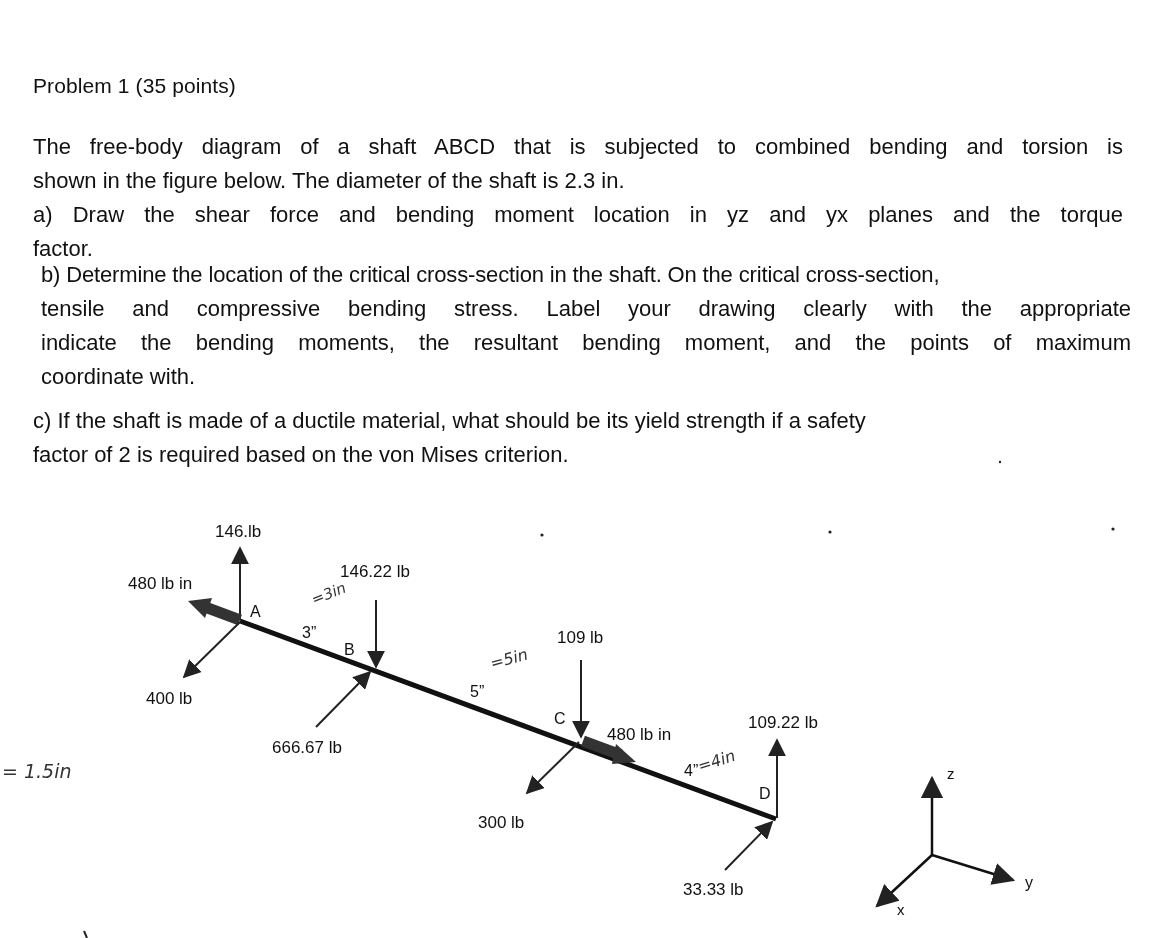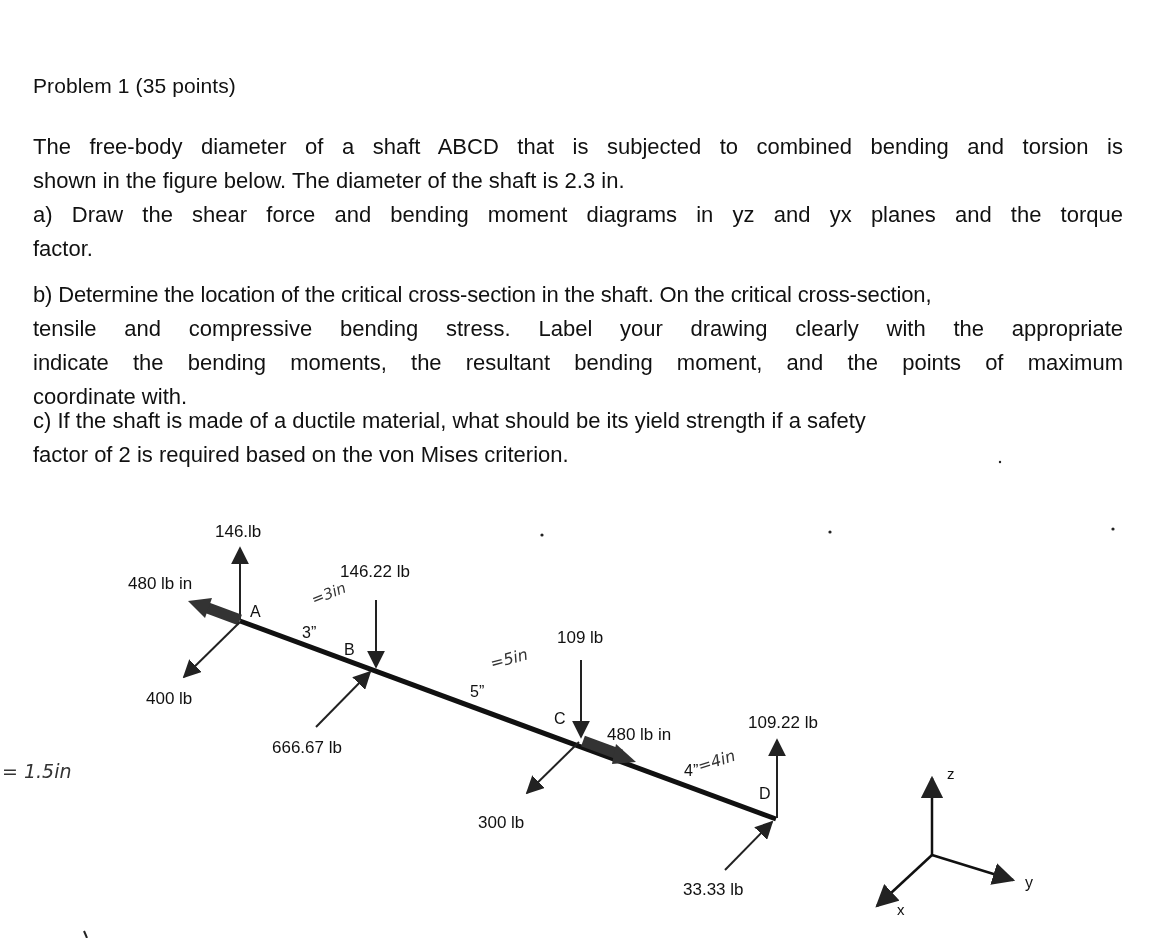--- a/index.html
+++ b/index.html
@@ -15,30 +15,30 @@
   .hand { font-family: "DejaVu Sans", sans-serif; font-style: italic; fill: #333; }
 </style>
 </head>
 <body>
 
 <div class="page">
 
   <div class="title">Problem 1 (35 points)</div>
 
   <div class="para" style="top:130px;">
-    <span class="line justify">The free-body diameter of a shaft ABCD that is subjected to combined bending and torsion is</span>
+    <span class="line justify">The free-body diagram of a shaft ABCD that is subjected to combined bending and torsion is</span>
     <span class="line">shown in the figure below. The diameter of the shaft is 2.3 in.</span>
   </div>
 
   <div class="para" style="top:198px;">
-    <span class="line justify">a) Draw the shear force and bending moment diagrams in yz and yx planes and the torque</span>
+    <span class="line justify">a) Draw the shear force and bending moment location in yz and yx planes and the torque</span>
     <span class="line">factor.</span>
   </div>
 
-  <div class="para" style="top:278px;">
+  <div class="para" style="top:258px;margin-left:8px;">
     <span class="line" style="letter-spacing:-0.15px;">b) Determine the location of the critical cross-section in the shaft. On the critical cross-section,</span>
     <span class="line justify">tensile and compressive bending stress. Label your drawing clearly with the appropriate</span>
     <span class="line justify">indicate the bending moments, the resultant bending moment, and the points of maximum</span>
     <span class="line">coordinate with.</span>
   </div>
 
   <div class="para" style="top:404px;">
     <span class="line">c) If the shaft is made of a ductile material, what should be its yield strength if a safety</span>
     <span class="line">factor of 2 is required based on the von Mises criterion.</span>
   </div>

